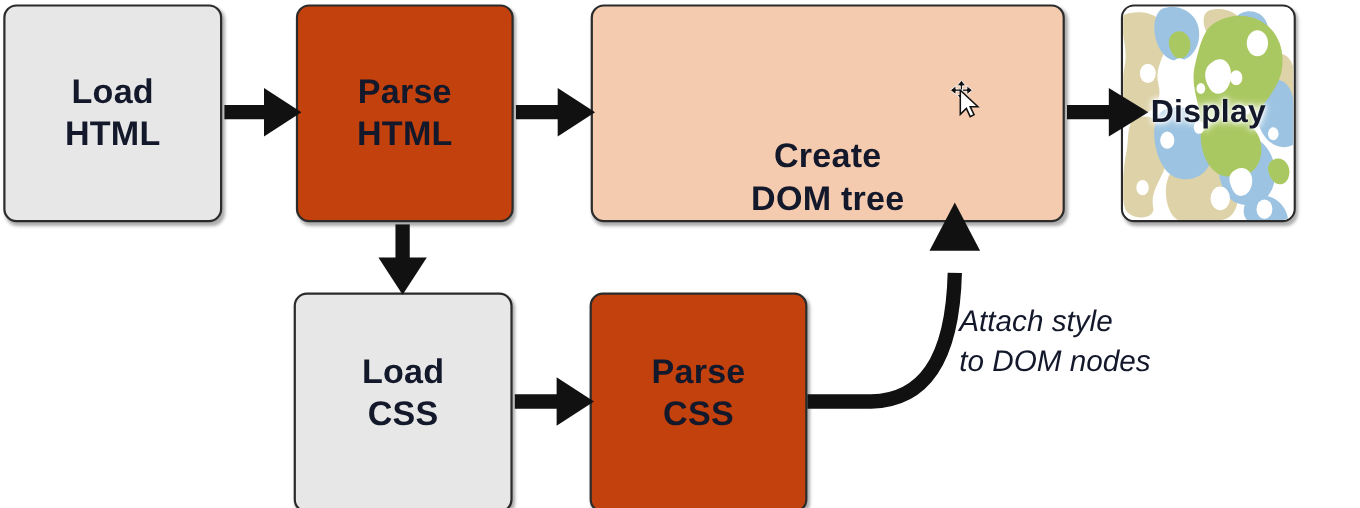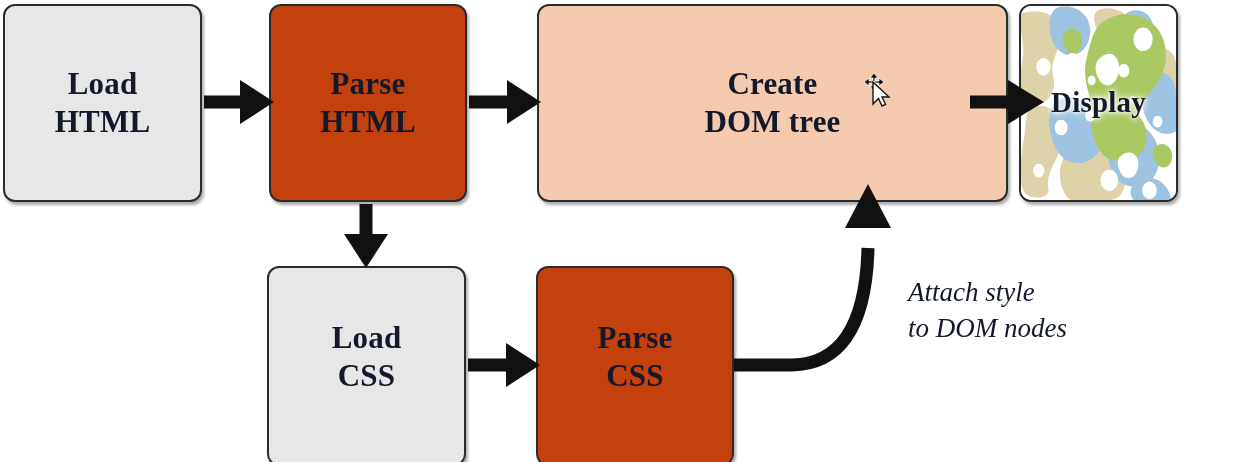--- a/index.html
+++ b/index.html
@@ -6,21 +6,21 @@
     margin: 0;
     padding: 0;
     background: #ffffff;
   }
   #canvas {
     position: relative;
     width: 1236px;
     height: 462px;
     background: #ffffff;
     overflow: hidden;
-    font-family: Liberation Serif, serif;
+    font-family: Liberation Sans, sans-serif;
   }
   .node {
     position: absolute;
     box-sizing: border-box;
     border: 2px solid #2b2b2b;
     border-radius: 12px;
     display: flex;
     flex-direction: column;
     align-items: center;
     justify-content: center;
@@ -99,21 +99,21 @@
   <div class="node n-gray" style="left:3px; top:4px; width:199px; height:198px;">
     <div class="node-label">Load
 HTML</div>
   </div>
 
   <div class="node n-cyan" style="left:269px; top:4px; width:198px; height:198px;">
     <div class="node-label">Parse
 HTML</div>
   </div>
 
-  <div class="node n-peach" style="left:537px; top:4px; width:471px; height:198px;">
+  <div class="node n-peach" style="left:537px; top:4px; width:431px; height:198px;justify-content:flex-end;">
     <div class="node-label">Create
 DOM tree</div>
   </div>
 
   <div class="node n-display" style="left:1019px; top:4px; width:159px; height:198px;">
     <svg class="blobs" viewBox="0 0 193 198" preserveAspectRatio="none">
       <rect x="0" y="0" width="193" height="198" fill="#ffffff"></rect>
 
       <path fill="#ddd2a8" d="M0,8 C18,2 44,6 48,22 C54,44 34,52 40,72 C46,92 28,104 10,98 C-4,94 -2,70 2,54 C6,36 -6,16 0,8 Z"></path>
       <path fill="#ddd2a8" d="M14,104 C34,96 54,112 52,134 C50,156 30,168 34,186 C37,198 12,198 4,190 C-4,180 0,150 4,134 C7,120 4,108 14,104 Z"></path>
@@ -188,21 +188,21 @@
       <line x1="468" y1="365" x2="512" y2="365" stroke="#111111" stroke-width="13"></line>
       <polygon points="506,343 540,365 506,387" fill="#111111"></polygon>
     </g>
 
     <g>
       <path d="M734,365 L792,365 C838,364 866,330 868,248" stroke="#111111" stroke-width="13" fill="none" stroke-linecap="butt"></path>
       <polygon points="845,228 868,184 891,228" fill="#111111"></polygon>
     </g>
   </svg>
 
-  <div class="annotation" style="left:908px; top:275px;">Attach style
+  <div class="annotation" style="left:872px; top:275px;">Attach style
 to DOM nodes</div>
 
   <svg id="cursor" viewBox="0 0 34 36" style="left:862px; top:73px;">
 
     <g fill="#111111" stroke="#ffffff" stroke-width="0.8">
       <polygon points="12,0 16,5 13,5 13,9 11,9 11,5 8,5"></polygon>
       <polygon points="12,18 16,13 13,13 13,9 11,9 11,13 8,13"></polygon>
       <polygon points="2,9 7,5 7,8 11,8 11,10 7,10 7,13"></polygon>
       <polygon points="22,9 17,5 17,8 13,8 13,10 17,10 17,13"></polygon>
     </g>

